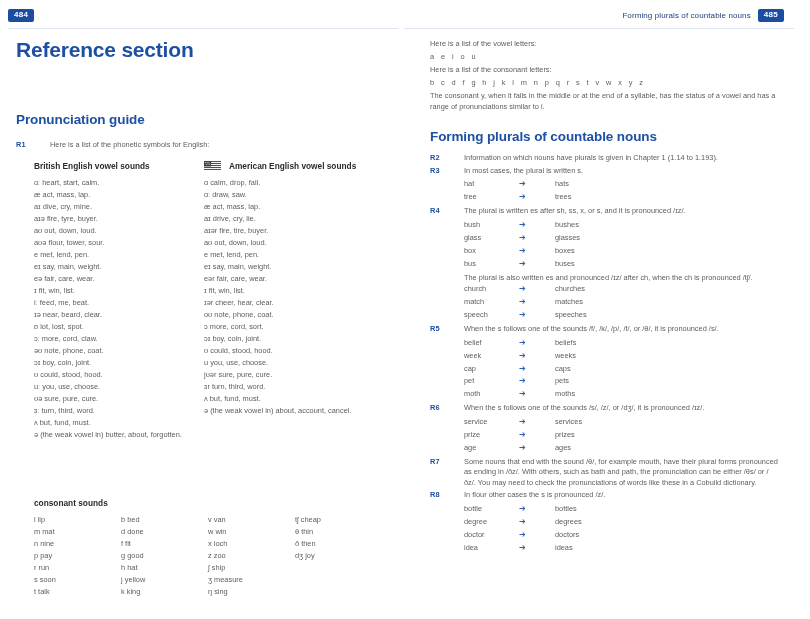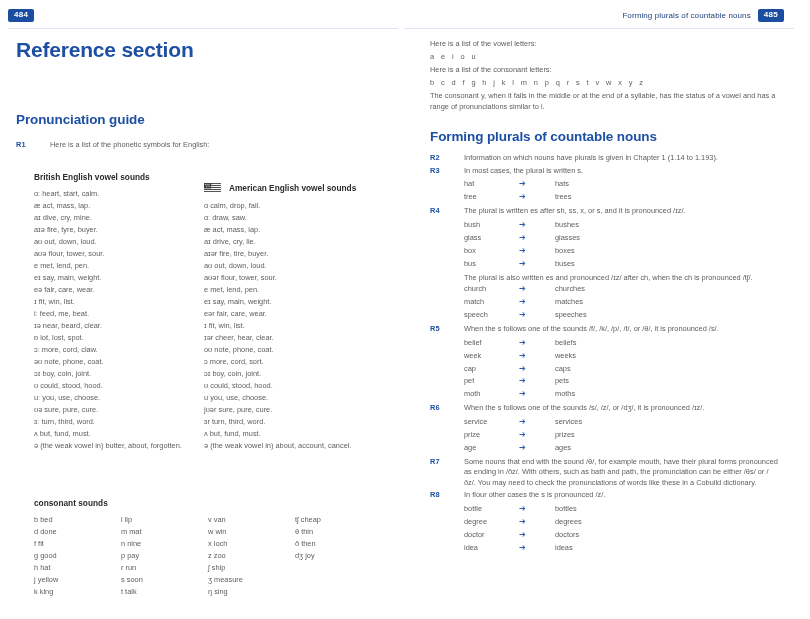--- a/index.html
+++ b/index.html
@@ -109,23 +109,22 @@
 
   .intro-row {
     display: flex;
     margin-top: 13px;
   }
   .intro-row .ref-tag { width: 34px; flex: none; }
   .intro-row .txt { flex: 1; }
 
   .vowel-cols {
     display: flex;
-    margin-top: 28px;
+    margin-top: 17px;
     margin-left: 34px;
-    align-items: flex-end;
   }
   .vcol { width: 170px; }
   .vcol-head-row {
     display: flex;
     align-items: center;
     height: 11px;
     margin-bottom: 6px;
   }
   .flag {
     width: 17px;
@@ -274,21 +273,20 @@
           </svg>
           <h3 class="h3">American English vowel sounds</h3>
         </div>
         <ul class="vlist">
           <li>ɑ calm, drop, fall.</li>
           <li>ɑː draw, saw.</li>
           <li>æ act, mass, lap.</li>
           <li>aɪ drive, cry, lie.</li>
           <li>aɪər fire, tire, buyer.</li>
           <li>aʊ out, down, loud.</li>
-          <li>aʊər flour, tower, sour.</li>
           <li>e met, lend, pen.</li>
           <li>eɪ say, main, weight.</li>
           <li>eər fair, care, wear.</li>
           <li>ɪ fit, win, list.</li>
           <li>ɪər cheer, hear, clear.</li>
           <li>oʊ note, phone, coat.</li>
           <li>ɔ more, cord, sort.</li>
           <li>ɔɪ boy, coin, joint.</li>
           <li>ʊ could, stood, hood.</li>
           <li>u you, use, choose.</li>
@@ -299,38 +297,38 @@
         </ul>
       </div>
 
     </div>
 
     <div class="cons-block" style="position:absolute; top:485px;">
       <h3 class="h3">consonant sounds</h3>
       <div class="cons-grid">
         <div class="ccol">
           <ul>
+            <li>l lip</li>
+            <li>m mat</li>
+            <li>n nine</li>
+            <li>p pay</li>
+            <li>r run</li>
+            <li>s soon</li>
+            <li>t talk</li>
+          </ul>
+        </div>
+        <div class="ccol">
+          <ul>
             <li>b bed</li>
             <li>d done</li>
             <li>f fit</li>
             <li>g good</li>
             <li>h hat</li>
             <li>j yellow</li>
             <li>k king</li>
-          </ul>
-        </div>
-        <div class="ccol">
-          <ul>
-            <li>l lip</li>
-            <li>m mat</li>
-            <li>n nine</li>
-            <li>p pay</li>
-            <li>r run</li>
-            <li>s soon</li>
-            <li>t talk</li>
           </ul>
         </div>
         <div class="ccol">
           <ul>
             <li>v van</li>
             <li>w win</li>
             <li>x loch</li>
             <li>z zoo</li>
             <li>ʃ ship</li>
             <li>ʒ measure</li>

